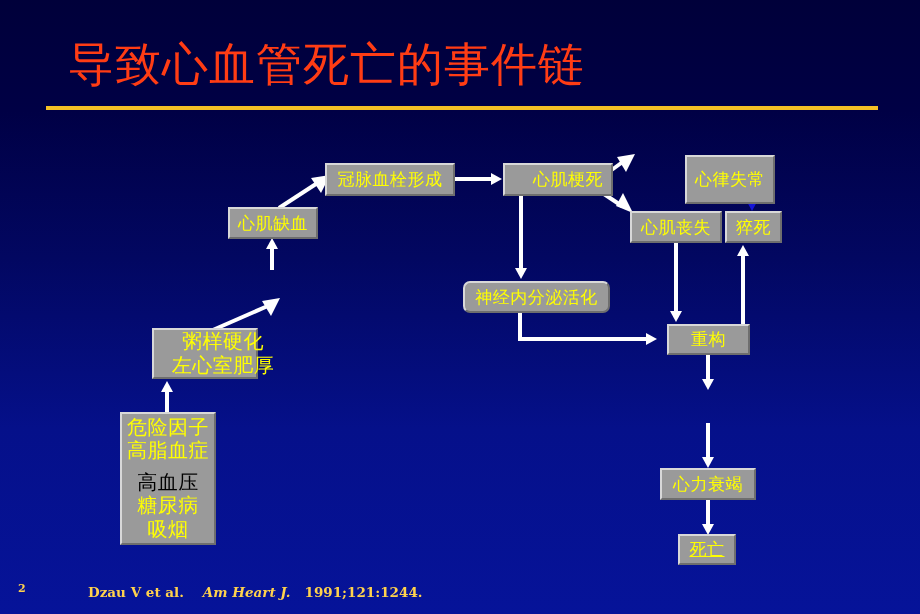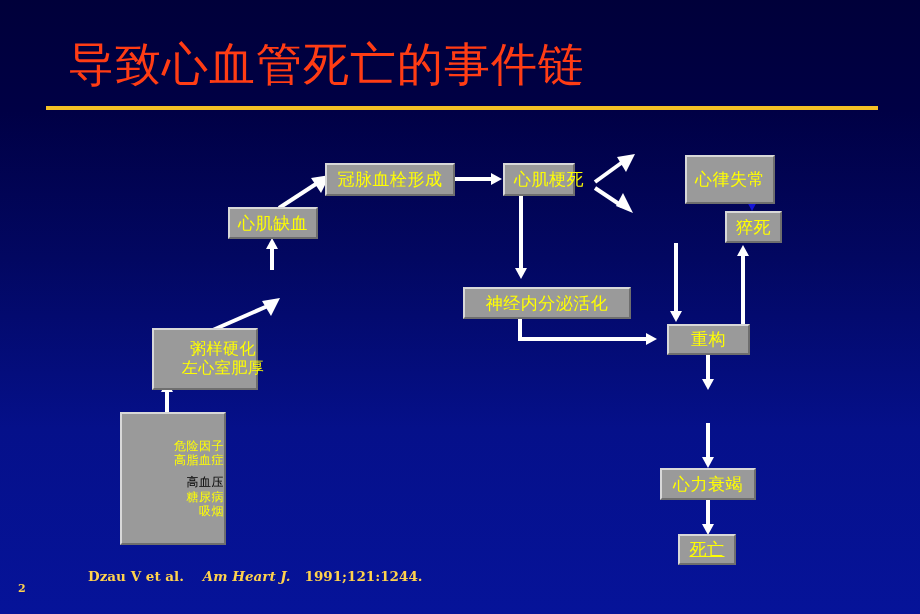--- a/index.html
+++ b/index.html
@@ -97,21 +97,21 @@
   .arrowhead.down.blue {
     border-top-color: #1414d8;
   }
 
   .diag { position: absolute; overflow: visible; }
 
   
   #citation {
     position: absolute;
     left: 88px;
-    top: 568px;
+    top: 584px;
     color: #ffd24d;
     font-family: "DejaVu Serif", "Liberation Serif", serif;
     font-weight: bold;
     font-size: 13.5px;
     white-space: nowrap;
     text-align: right;
   }
   #citation .journal { font-style: italic; }
   #page-number {
     position: absolute;
@@ -178,56 +178,59 @@
 
   <div class="seg" style="left:706px; top:355px; width:4px; height:26px;"></div>
   <div class="arrowhead down" style="left:702px; top:379px;"></div>
 
   <div class="seg" style="left:706px; top:423px; width:4px; height:36px;"></div>
   <div class="arrowhead down" style="left:702px; top:457px;"></div>
 
   <div class="seg" style="left:706px; top:500px; width:4px; height:26px;"></div>
   <div class="arrowhead down" style="left:702px; top:524px;"></div>
 
-  <div class="node" style="left:120px; top:412px; width:106px; height:133px; font-size:12px;align-items:flex-end;">
+  <div class="node" style="left:120px; top:412px; width:96px; height:133px; font-size:20px;">
     <span class="ln">危险因子</span>
     <span class="ln">高脂血症</span>
     <span class="ln hl">高血压</span>
     <span class="ln">糖尿病</span>
     <span class="ln">吸烟</span>
   </div>
 
-  <div class="node" style="left:152px; top:328px; width:106px; height:62px; font-size:16px;padding-left:36px;">
+  <div class="node" style="left:152px; top:328px; width:106px; height:51px; font-size:20px;padding-left:36px;">
     <span class="ln">粥样硬化</span>
     <span class="ln">左心室肥厚</span>
   </div>
 
 
   <div class="node" style="left:228px; top:207px; width:90px; height:32px;">
     <span class="ln">心肌缺血</span>
   </div>
 
   <div class="node" style="left:325px; top:163px; width:130px; height:33px;">
     <span class="ln">冠脉血栓形成</span>
   </div>
 
-  <div class="node" style="left:503px; top:163px; width:72px; height:33px;padding-left:20px;">
+  <div class="node" style="left:503px; top:163px; width:110px; height:33px;padding-left:20px;">
     <span class="ln">心肌梗死</span>
   </div>
 
   <div class="node" style="left:685px; top:155px; width:90px; height:49px;">
     <span class="ln">心律失常</span>
   </div>
 
+  <div class="node" style="left:630px; top:211px; width:92px; height:32px;">
+    <span class="ln">心肌丧失</span>
+  </div>
 
   <div class="node" style="left:725px; top:211px; width:57px; height:32px;">
     <span class="ln">猝死</span>
   </div>
 
-  <div class="node" style="left:463px; top:287px; width:168px; height:32px;">
+  <div class="node" style="left:463px; top:281px; width:147px; height:32px;border-radius:7px;">
     <span class="ln">神经内分泌活化</span>
   </div>
 
   <div class="node" style="left:667px; top:324px; width:83px; height:31px;">
     <span class="ln">重构</span>
   </div>
 
 
   <div class="node" style="left:660px; top:468px; width:96px; height:32px;">
     <span class="ln">心力衰竭</span>

